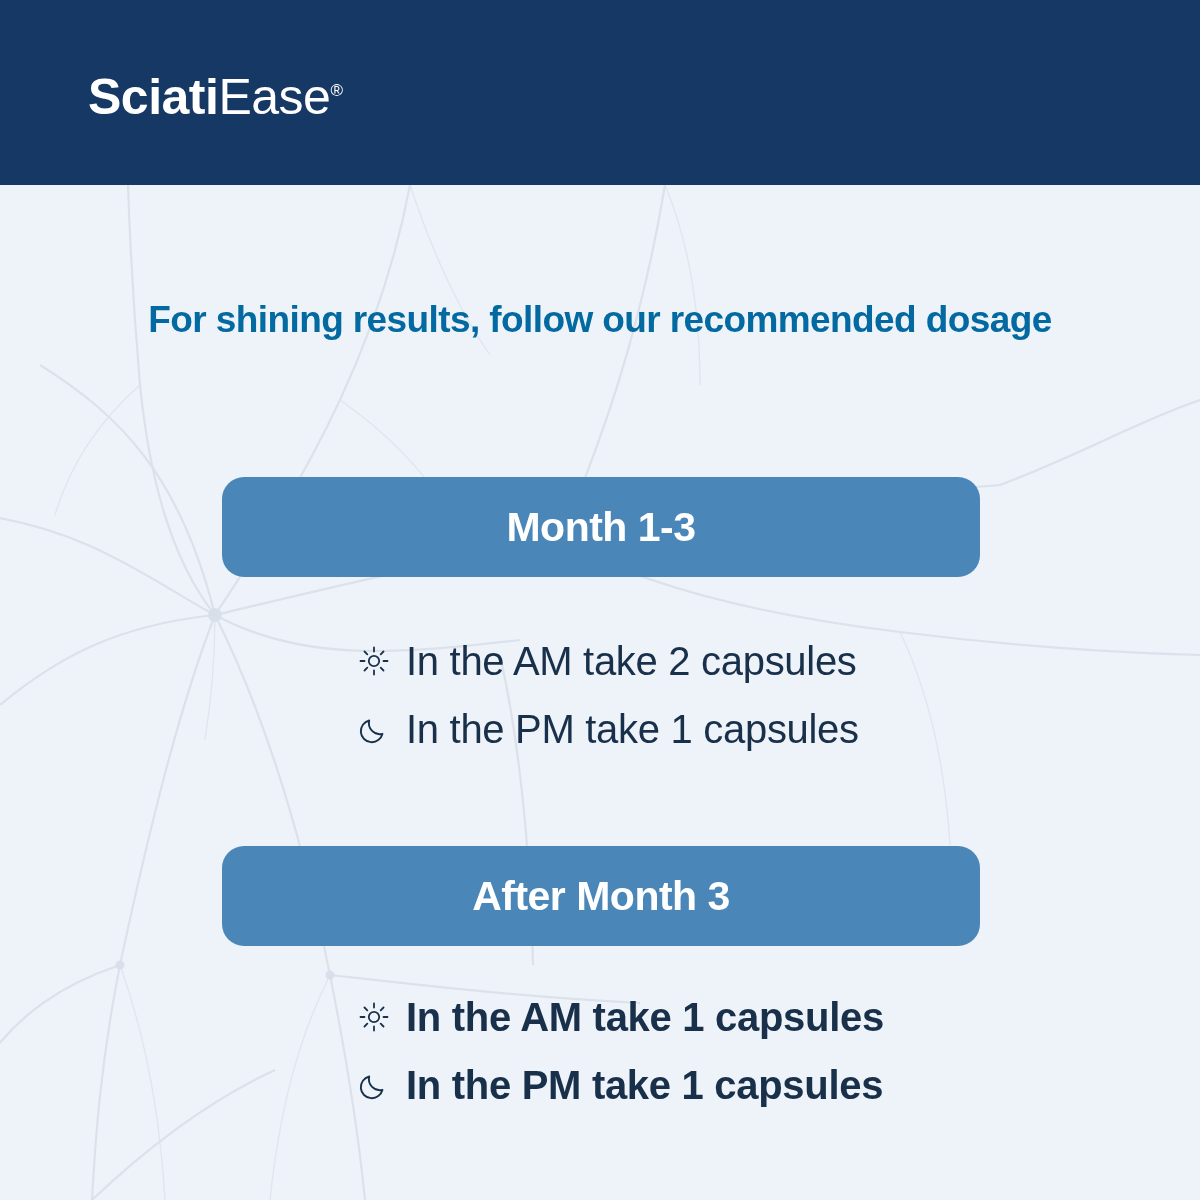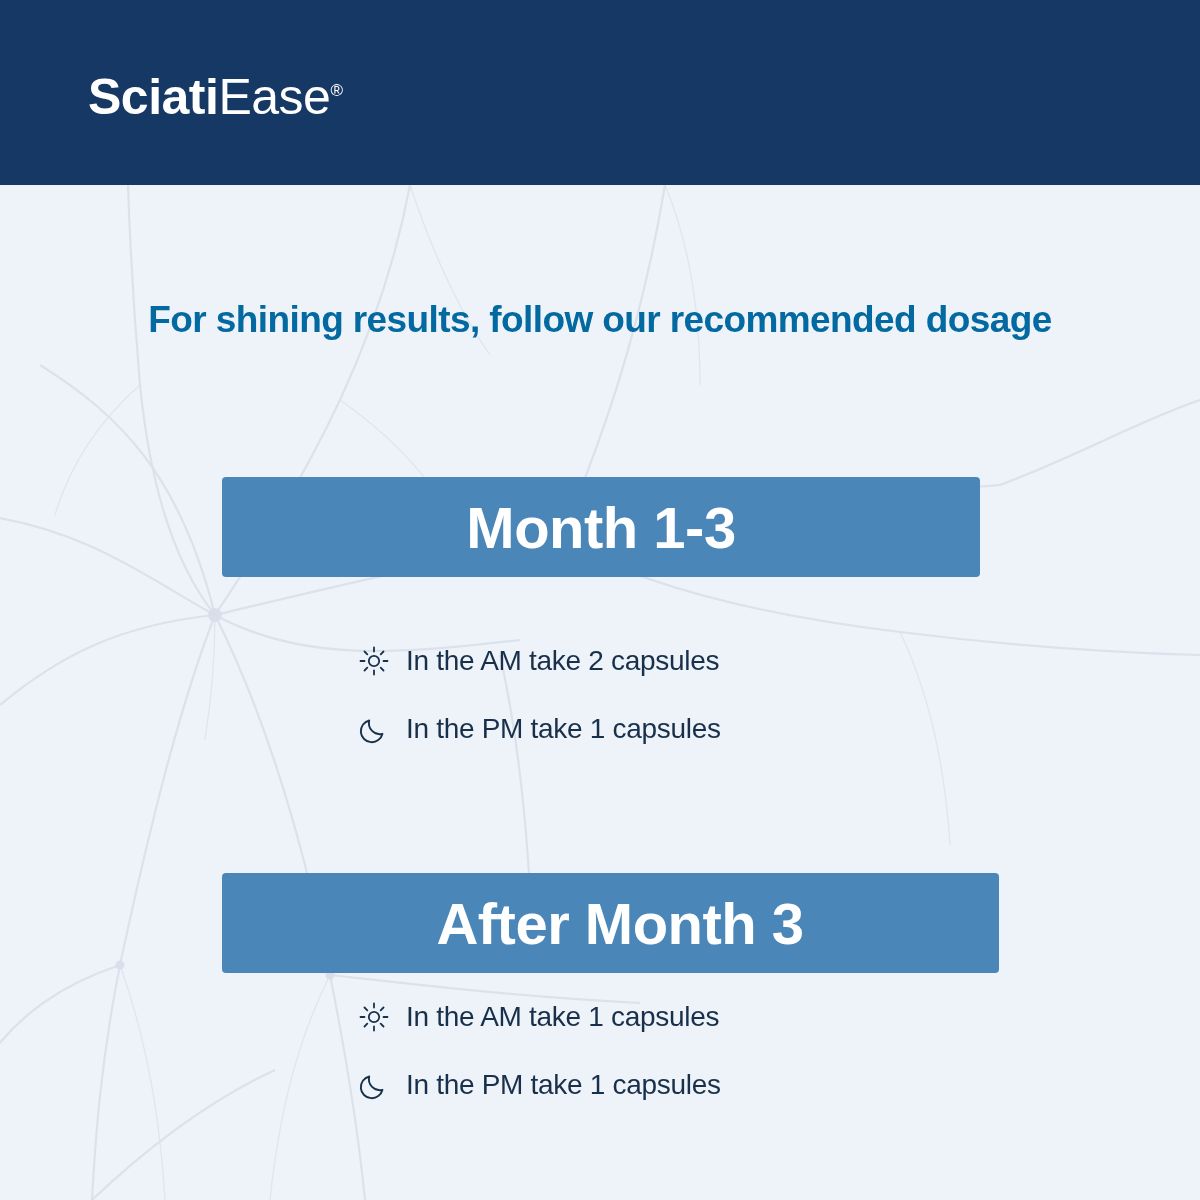--- a/index.html
+++ b/index.html
@@ -77,54 +77,54 @@
     letter-spacing: -0.6px;
   }
 
   
   .band {
     position: absolute;
     left: 222px;
     width: 758px;
     height: 100px;
     background: #4a86b8;
-    border-radius: 4px;
+    border-radius: 22px;
     color: #ffffff;
-    font-size: 58px;
+    font-size: 41px;
     font-weight: bold;
     letter-spacing: -0.5px;
     display: flex;
     align-items: center;
     justify-content: center;
   }
   #band-1 { top: 477px; }
-  #band-2 { top: 873px; padding-left: 19px; }
+  #band-2 { top: 846px; }
 
   .dose-list {
     position: absolute;
     color: #0f2f4f;
   }
   #dose-list-1 { left: 352px; top: 627px; }
-  #dose-list-2 { left: 352px; top: 983px; }
+  #dose-list-2 { left: 352px; top: 983px; font-weight: bold; }
 
   .dose-row {
     display: flex;
     align-items: center;
     height: 68px;
   }
   .dose-icon {
     width: 44px;
     height: 44px;
     flex: 0 0 44px;
     display: flex;
     align-items: center;
     justify-content: center;
   }
   .dose-text {
-    font-size: 28px;
+    font-size: 40px;
     color: #18304a;
     letter-spacing: -0.3px;
     white-space: nowrap;
     margin-left: 10px;
   }
 </style>
 </head>
 <body>
 
 <div class="page">

